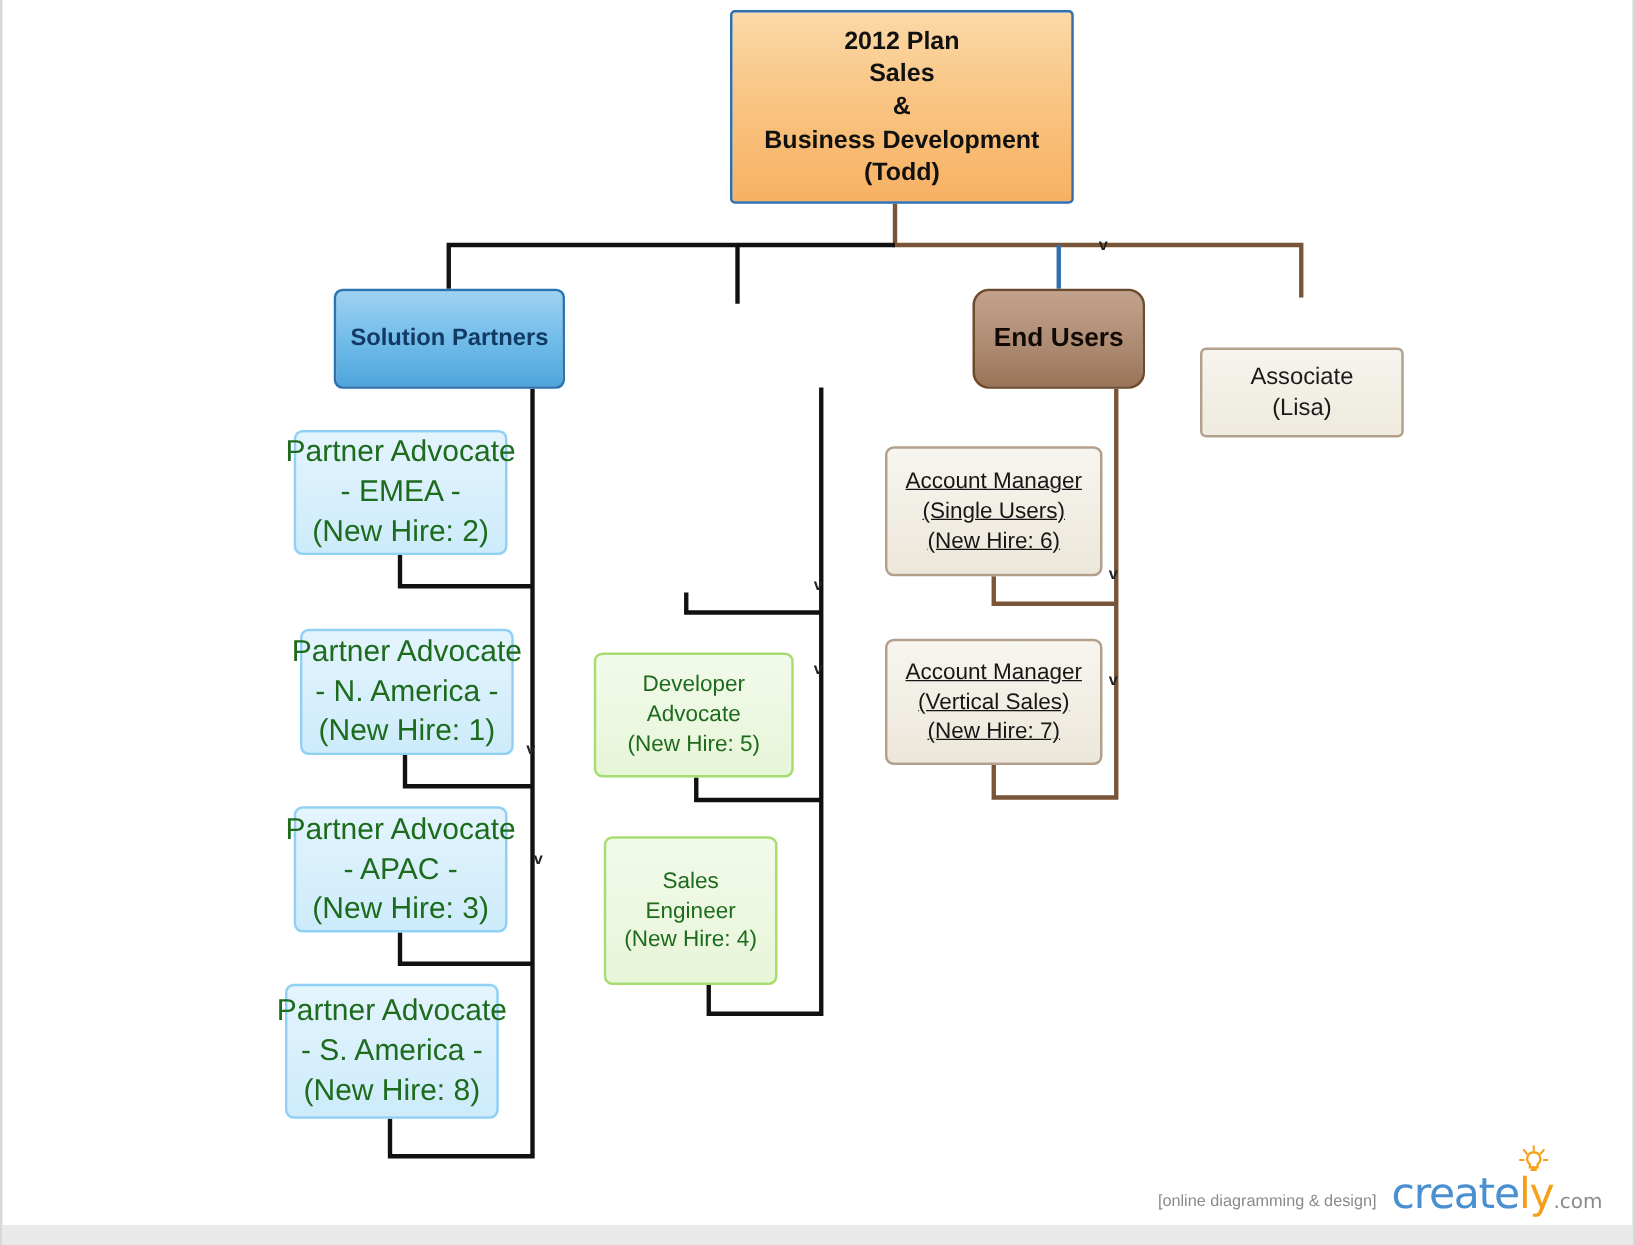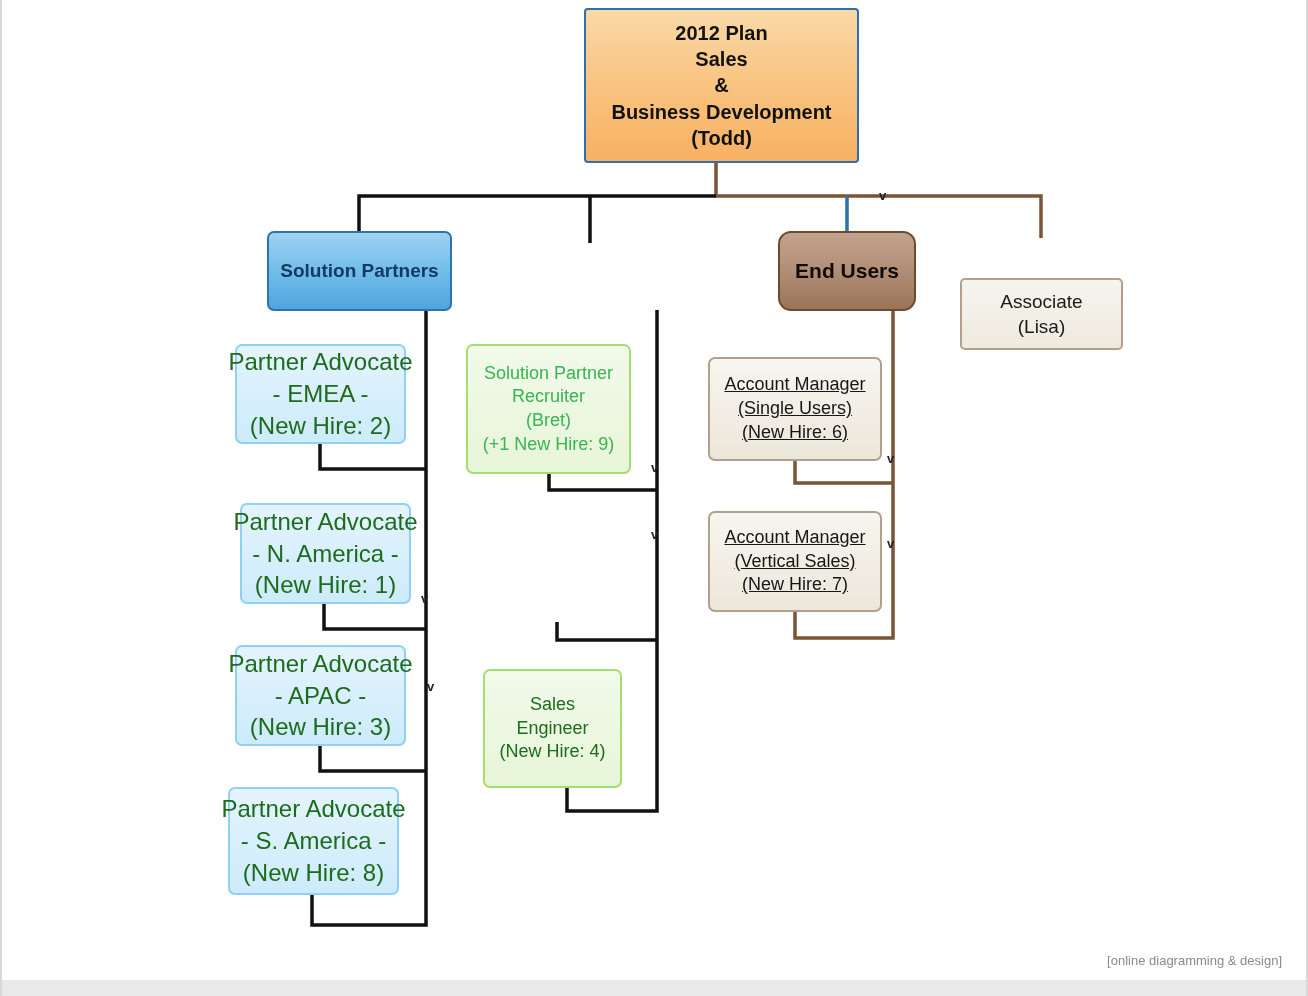--- a/index.html
+++ b/index.html
@@ -233,27 +233,26 @@
     <span class="ln">- APAC -</span>
     <span class="ln">(New Hire: 3)</span>
   </div>
 
   <div class="node n-lblue" style="left:226px; top:787px; width:171px; height:108px;">
     <span class="ln">Partner Advocate</span>
     <span class="ln">- S. America -</span>
     <span class="ln">(New Hire: 8)</span>
   </div>
 
-  <div class="node n-lgreen bright" style="left:464px; top:344px; width:165px; height:130px;">
-    <span class="ln">Solution Partner</span>
-    <span class="ln">Recruiter</span>
-    <span class="ln">(Bret)</span>
-    <span class="ln">(+1 New Hire: 9)</span>
-  </div>
-
+
+  <div class="node n-lgreen" style="left:473px; top:522px; width:160px; height:100px;">
+    <span class="ln">Developer</span>
+    <span class="ln">Advocate</span>
+    <span class="ln">(New Hire: 5)</span>
+  </div>
 
   <div class="node n-lgreen" style="left:481px; top:669px; width:139px; height:119px;">
     <span class="ln">Sales</span>
     <span class="ln">Engineer</span>
     <span class="ln">(New Hire: 4)</span>
   </div>
 
   <div class="node n-lbeige" style="left:706px; top:357px; width:174px; height:104px;">
     <span class="ln">Account Manager</span>
     <span class="ln">(Single Users)</span>
@@ -261,16 +260,30 @@
   </div>
 
   <div class="node n-lbeige" style="left:706px; top:511px; width:174px; height:101px;">
     <span class="ln">Account Manager</span>
     <span class="ln">(Vertical Sales)</span>
     <span class="ln">(New Hire: 7)</span>
   </div>
 
   <div id="watermark">
     <span id="wm-tag">[online diagramming &amp; design]</span>
+    <span id="wm-logo">
+      <svg id="wm-bulb" viewBox="0 0 26 24" xmlns="http://www.w3.org/2000/svg">
+        <g stroke="#f6a01a" stroke-width="1.6" stroke-linecap="round">
+          <line x1="13" y1="1" x2="13" y2="5"></line>
+          <line x1="5" y1="4" x2="7.5" y2="7"></line>
+          <line x1="21" y1="4" x2="18.5" y2="7"></line>
+          <line x1="2" y1="12" x2="5" y2="12"></line>
+          <line x1="24" y1="12" x2="21" y2="12"></line>
+        </g>
+        <path d="M13 6 a5.2 5.2 0 0 1 3.1 9.4 l0 2.4 l-6.2 0 l0 -2.4 A5.2 5.2 0 0 1 13 6 z" fill="#ffffff" stroke="#f6a01a" stroke-width="1.8"></path>
+        <rect x="10.4" y="18.6" width="5.2" height="2.2" rx="0.8" fill="#f6a01a"></rect>
+      </svg>
+      <span class="c-blue">creat</span><span class="c-blue">e</span><span class="c-orange">ly</span><span class="c-dotcom">.com</span>
+    </span>
   </div>
 
   <div id="bottom-strip"></div>
 </div>
 
 </body></html>

